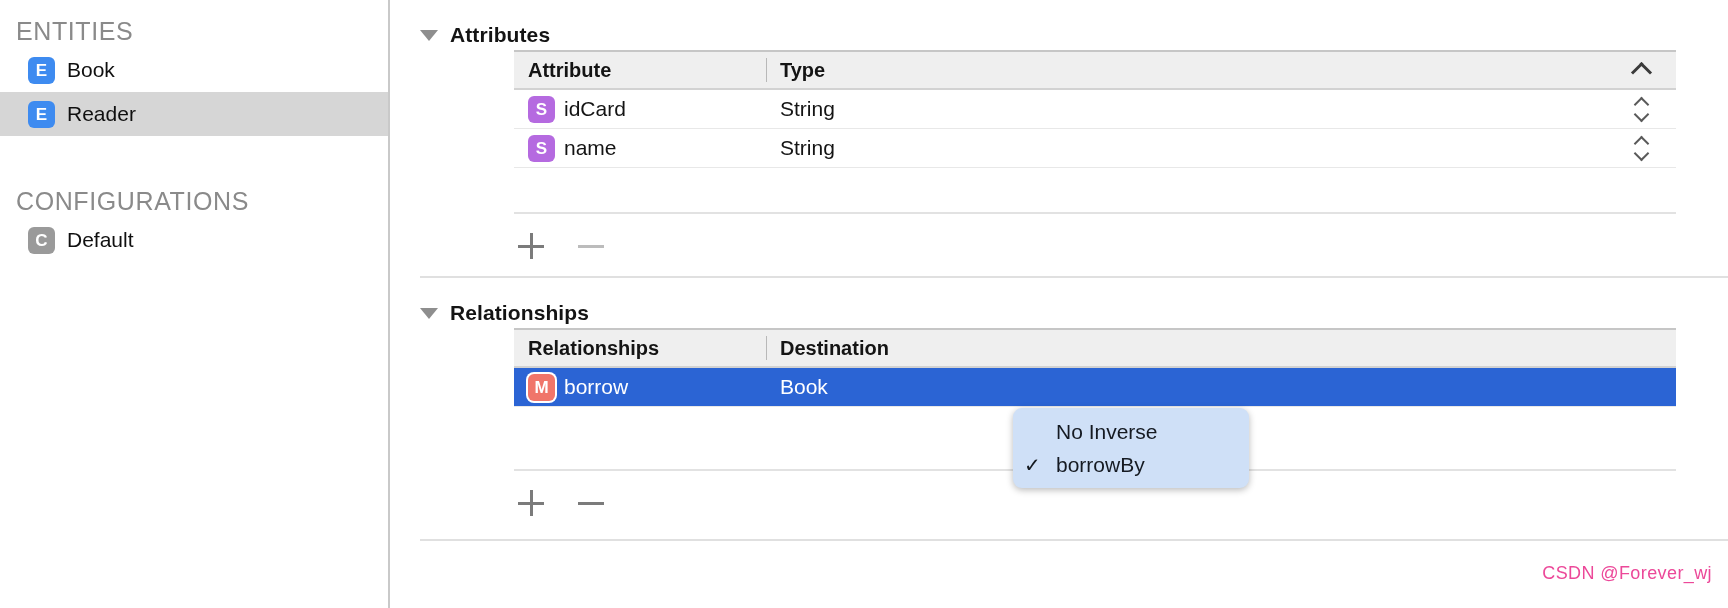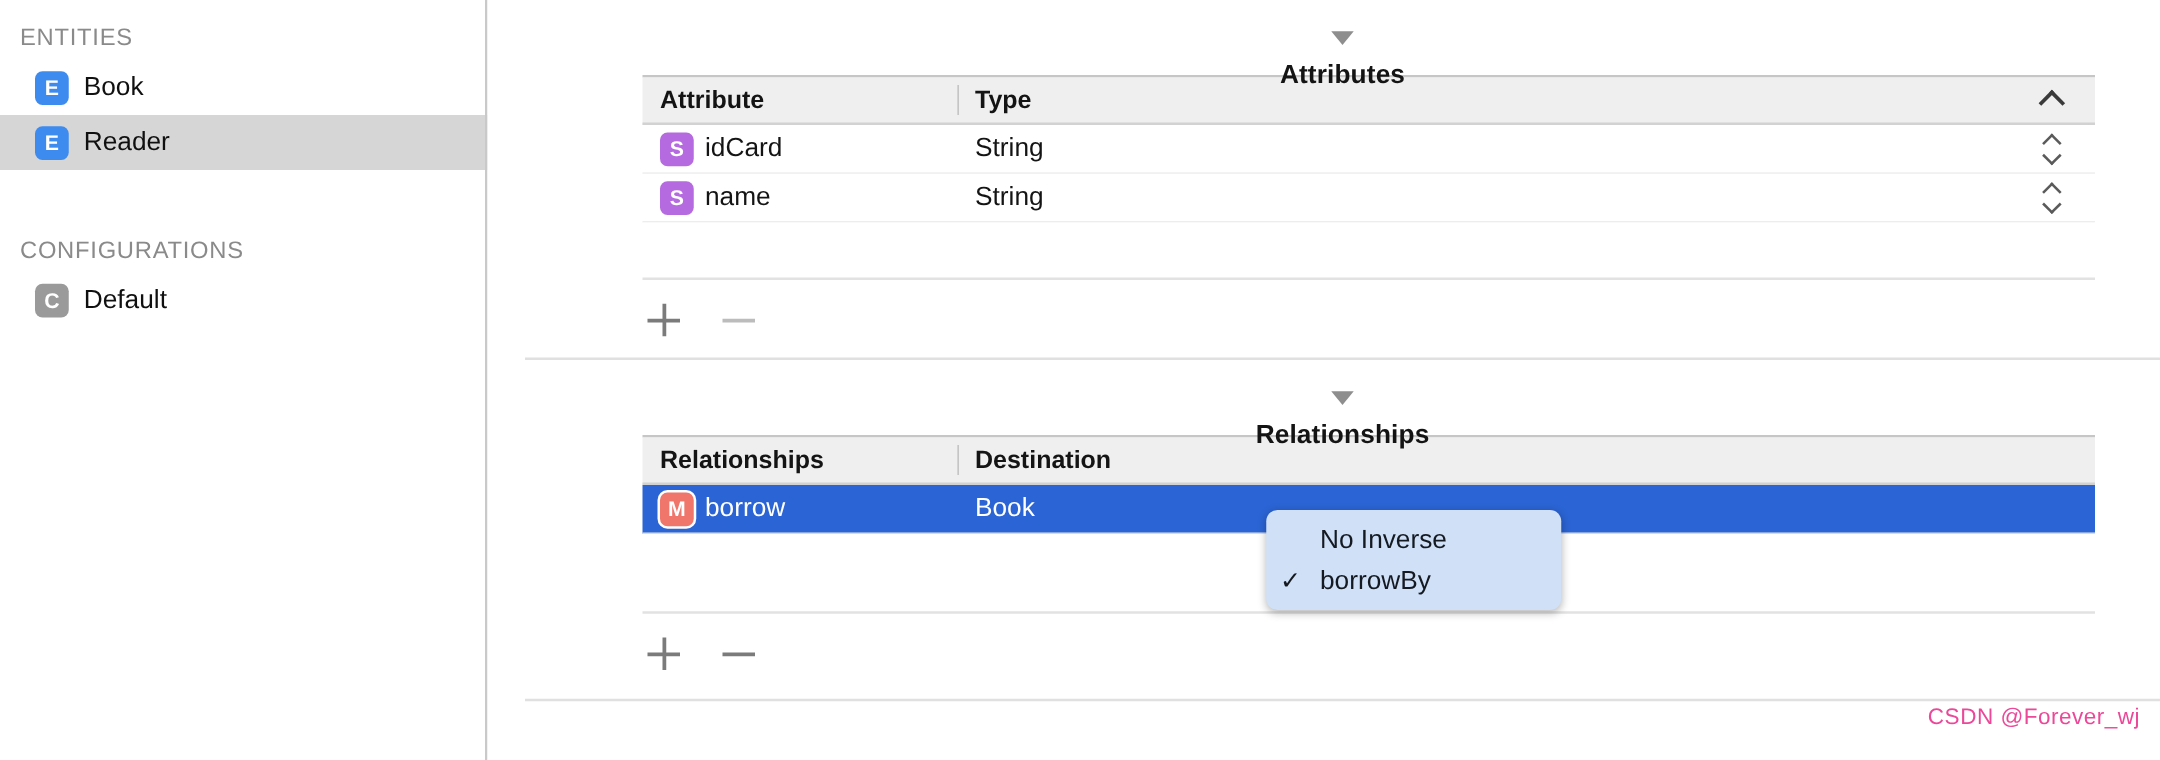--- a/index.html
+++ b/index.html
@@ -25,21 +25,21 @@
     flex: 0 0 390px;
     padding-top: 14px;
   }
   .sidebar-divider {
     position: absolute;
     top: 0; right: 0;
     width: 2px; height: 608px;
     background: #c9c9c9;
   }
   .section-header {
-    font-size: 19px;
+    font-size: 25px;
     letter-spacing: 0.6px;
     color: #8a8a8a;
     padding: 0 0 0 16px;
     height: 34px;
     line-height: 34px;
     font-weight: 400;
   }
   .sidebar-spacer { height: 24px; }
   .sidebar-row {
     display: flex;
@@ -82,41 +82,40 @@
     background: #ffffff;
     padding-left: 15px;
   }
 
   .sect-title-row {
     display: flex;
     align-items: center;
     gap: 12px;
     padding: 23px 0 0 15px;
     height: 46px;
-    flex-direction: column;
   }
   .disclosure {
     width: 0; height: 0;
     border-left: 9px solid transparent;
     border-right: 9px solid transparent;
     border-top: 11px solid #8e8e8e;
     margin-top: 2px;
   }
   .sect-title {
     font-size: 21px;
     font-weight: 700;
     color: #141414;
     letter-spacing: 0.1px;
   }
 
   
   .table {
     margin-left: 109px;
     margin-right: 52px;
-    margin-top: 14px;
+    margin-top: 4px;
     border-top: 2px solid #c6c6c6;
   }
   .thead {
     display: flex;
     background: #efefef;
     height: 38px;
     align-items: center;
     border-bottom: 2px solid #d2d2d2;
   }
   .thead .th {

